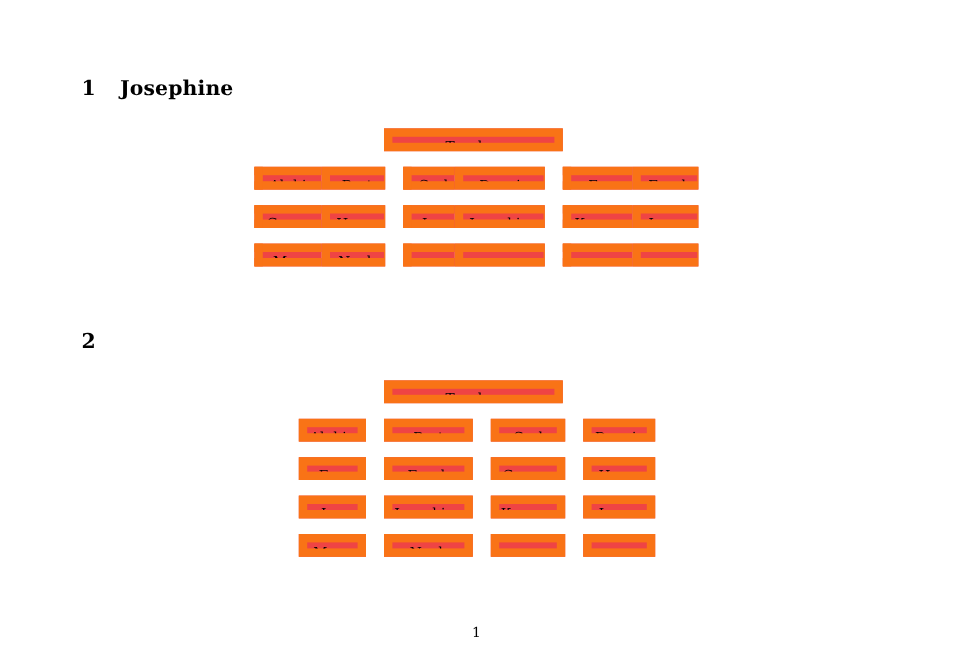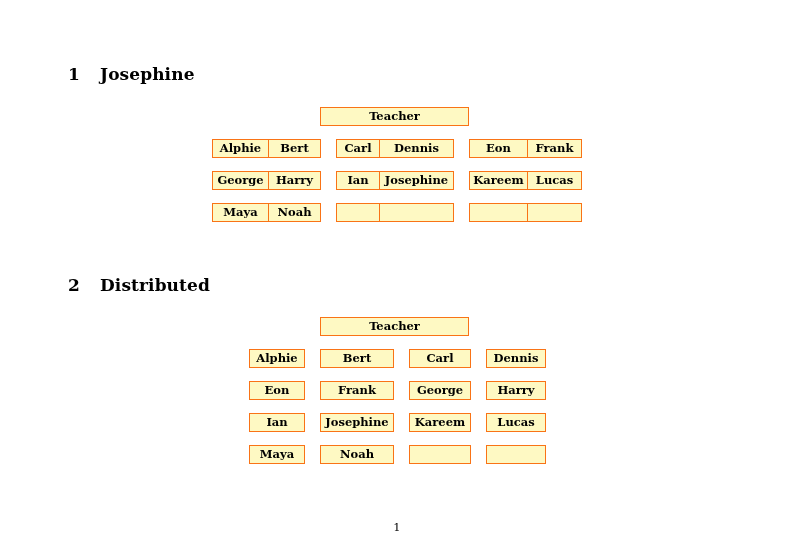--- a/index.html
+++ b/index.html
@@ -34,29 +34,29 @@
   .section-heading .sec-title {
     display: inline-block;
   }
 
   #heading-classical  { left: 68px; top: 64px; }
   #heading-distributed{ left: 68px; top: 275px; }
 
   
   .cell {
     box-sizing: border-box;
-    border: 1px solid #f97316;
+    border: 7px solid #f97316;
     height: 19px;
     line-height: 17px;
     text-align: center;
     font-size: 11.5px;
-    font-weight: bold;
+    font-weight: normal;
     white-space: nowrap;
     overflow: hidden;
-    background: #fef9c3;
+    background: #ef4444;
   }
 
   
   .teacher-box {
     position: absolute;
     left: 320px;
     width: 149px;
   }
   #teacher-classical   { top: 107px; }
   #teacher-distributed { top: 317px; }
@@ -161,21 +161,20 @@
     <div class="cell c0">Kareem</div>
     <div class="cell c1">Lucas</div>
   </div>
   <div class="joined-group grp-right s1-row3">
     <div class="cell c0"></div>
     <div class="cell c1"></div>
   </div>
 
   <div class="section-heading" id="heading-distributed">
     <span class="sec-num">2</span>
-    <span class="sec-title">Distributed</span>
   </div>
 
   <div class="cell teacher-box" id="teacher-distributed">Teacher</div>
 
   <div class="sep-row s2-row1">
     <div class="cell k0">Alphie</div>
     <div class="cell k1">Bert</div>
     <div class="cell k2">Carl</div>
     <div class="cell k3">Dennis</div>
   </div>

